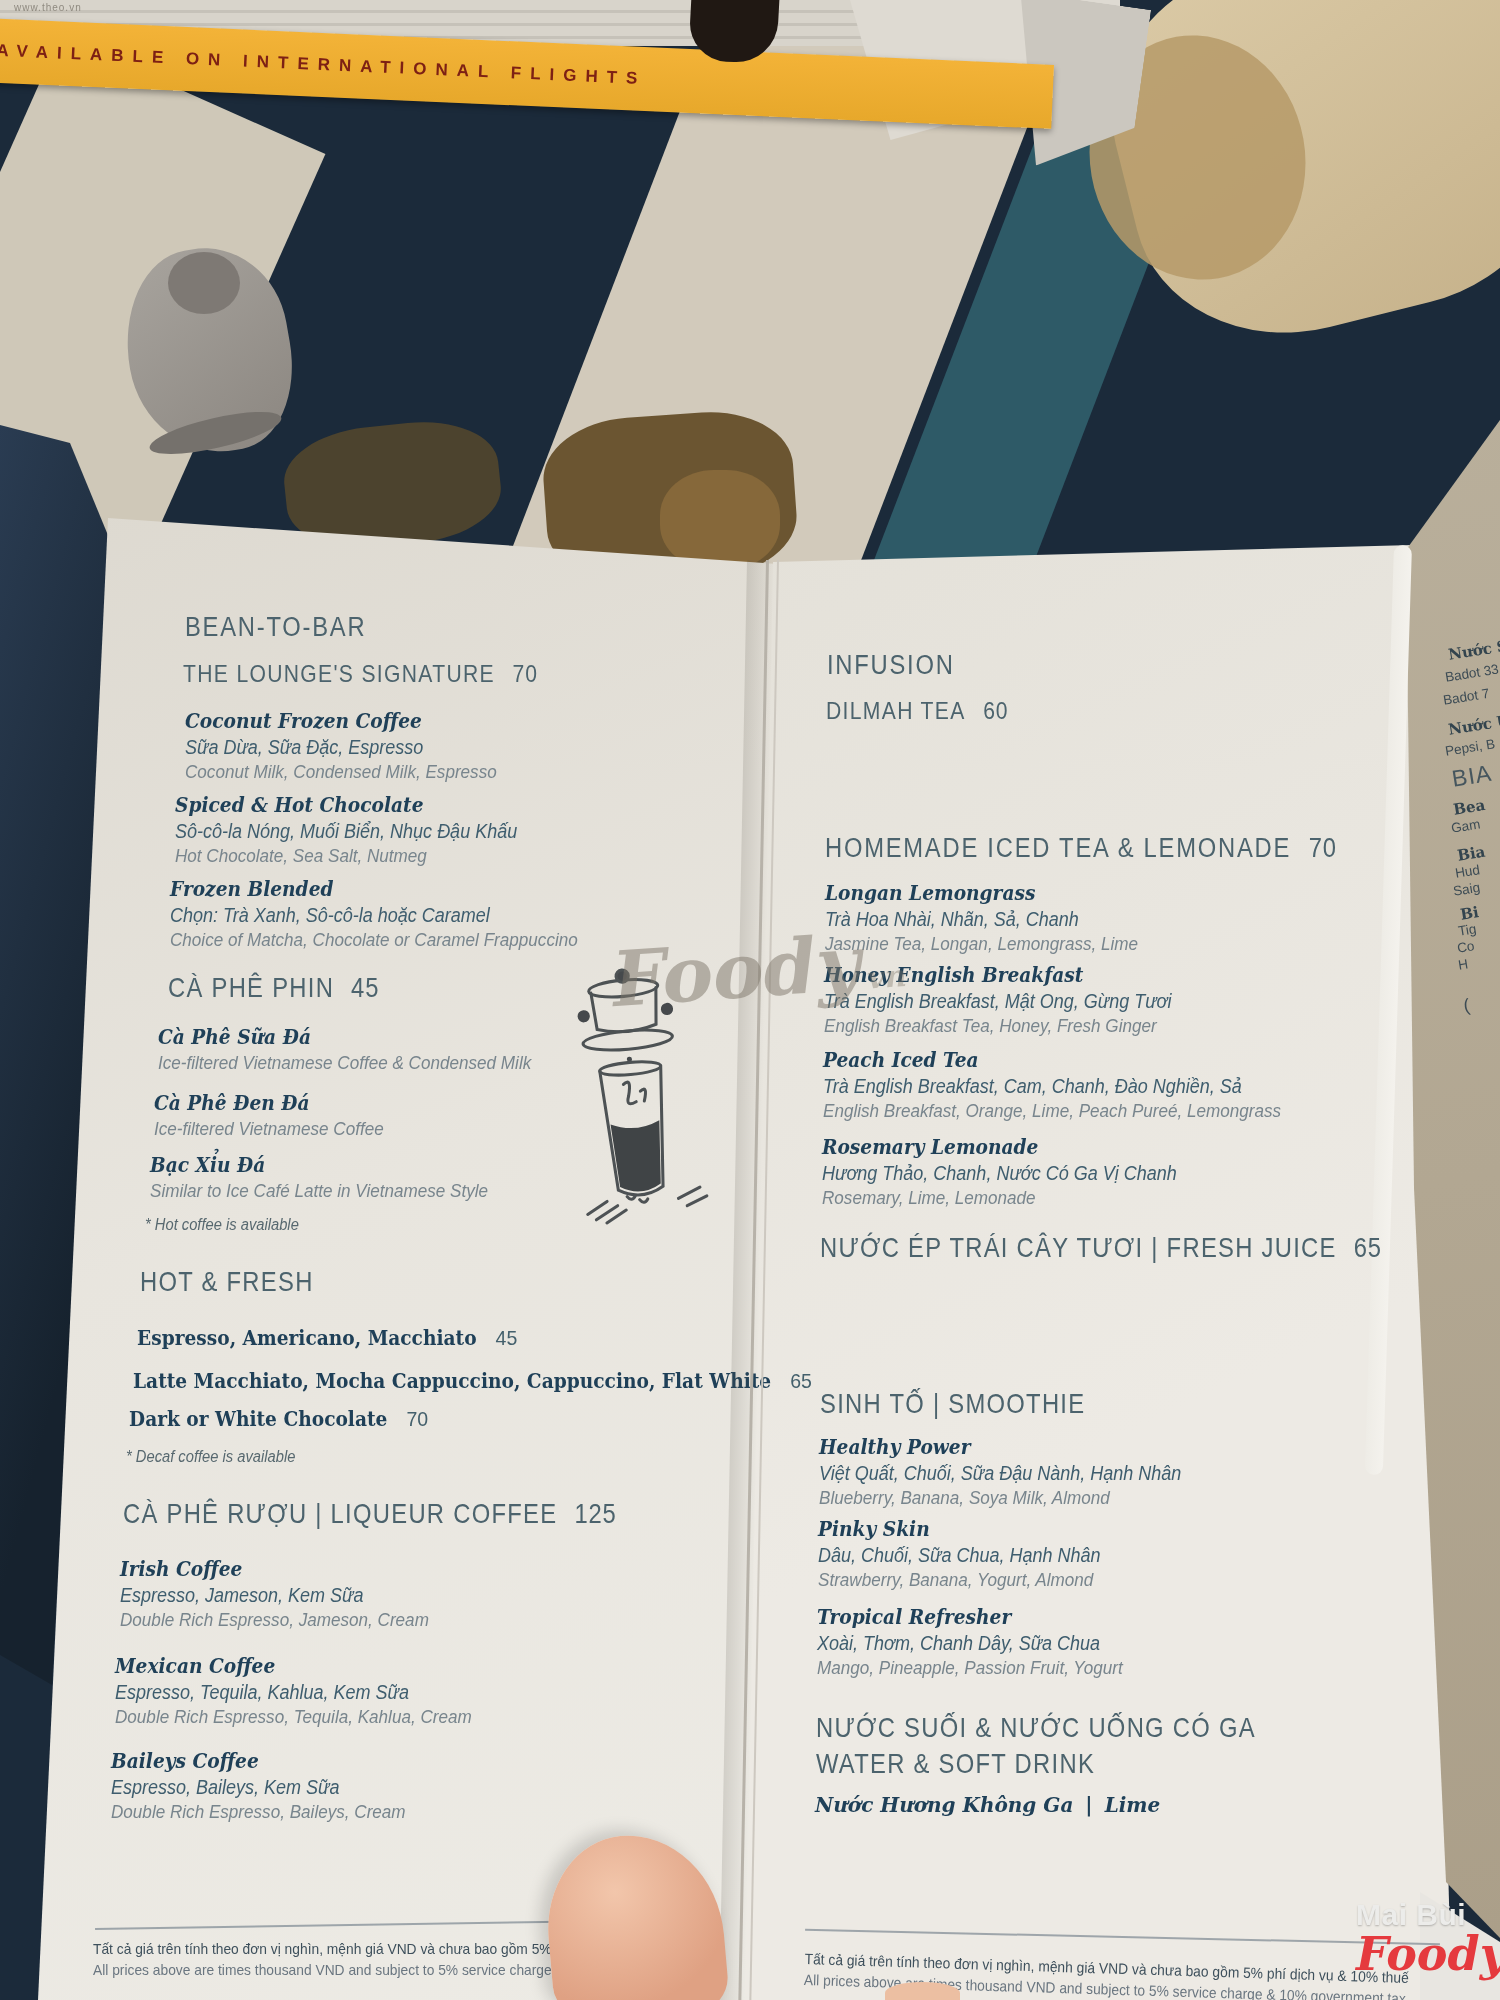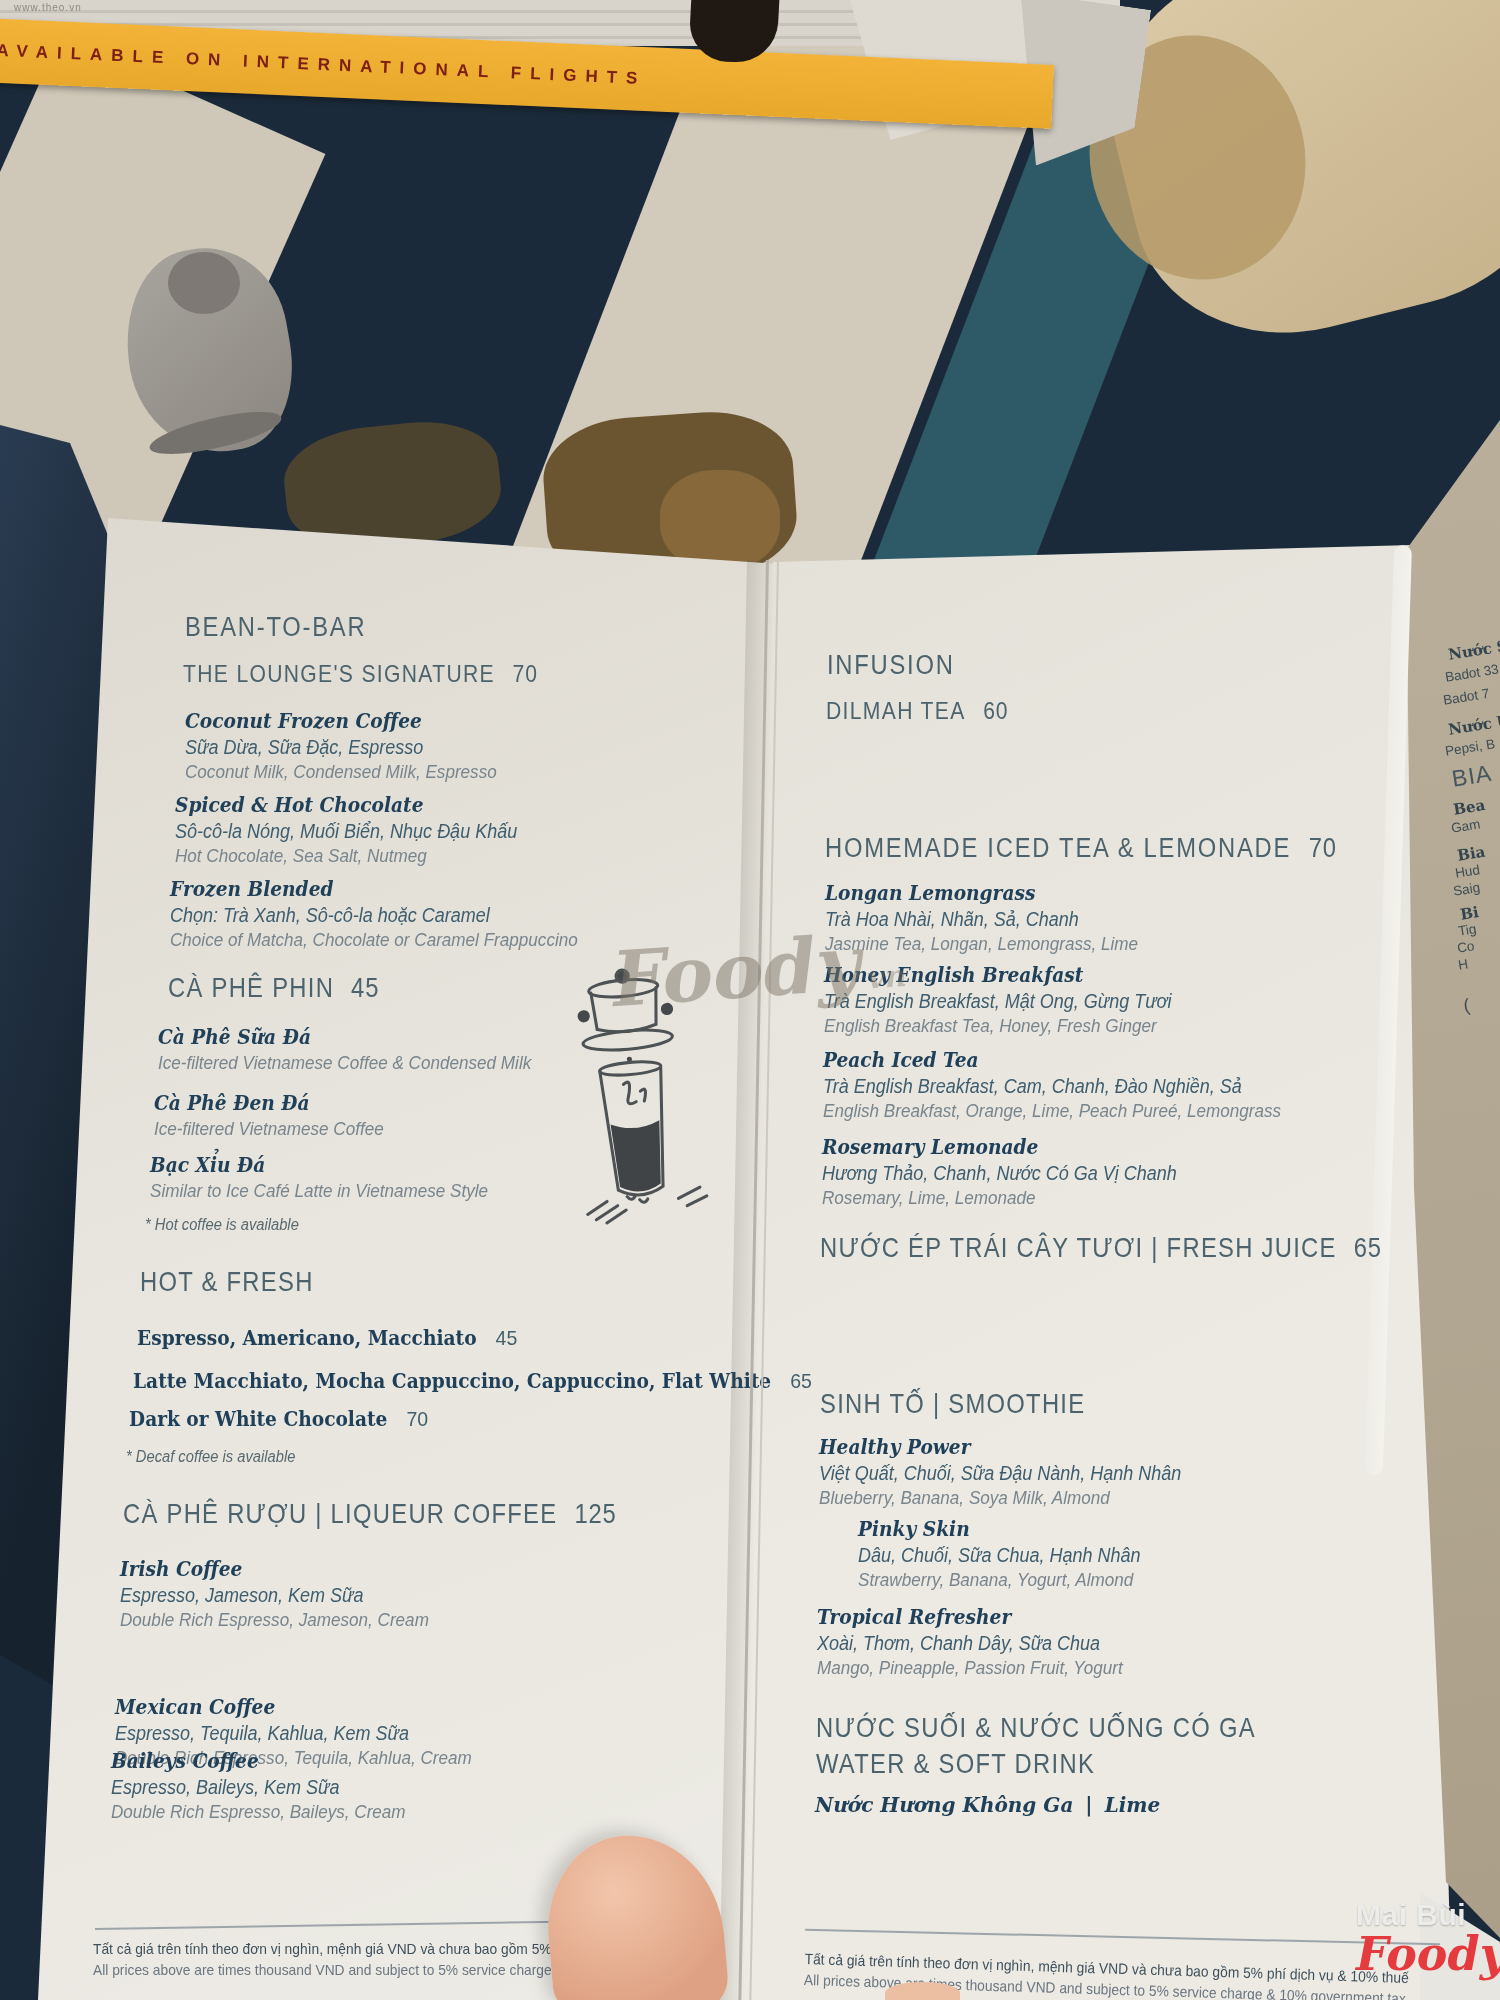--- a/index.html
+++ b/index.html
@@ -109,39 +109,39 @@
   #lp-phin2{left:154px;top:1090px;}
   #lp-phin3{left:150px;top:1152px;}
   #lp-note1{left:145px;top:1216px;}
   #lp-hf-h{left:140px;top:1266px;}
   #lp-hf1{left:137px;top:1326px;}
   #lp-hf2{left:133px;top:1369px;}
   #lp-hf3{left:129px;top:1407px;}
   #lp-note2{left:126px;top:1448px;}
   #lp-lq-h{left:123px;top:1498px;}
   #lp-lq1{left:120px;top:1556px;}
-  #lp-lq2{left:115px;top:1653px;margin-top:41px;}
+  #lp-lq2{left:115px;top:1653px;}
   #lp-lq3{left:111px;top:1748px;}
   #lp-rule{left:95px;top:1924px;width:520px;transform:rotate(-.9deg);}
   #lp-footer{left:93px;top:1938px;width:600px;overflow:hidden;}
 
   
   #rp-inf-h{left:827px;top:650px;}
   #rp-dilmah{left:826px;top:697px;}
   #rp-teas{left:824px;top:739px;}
   #rp-ice-h{left:825px;top:833px;}
   #rp-ice1{left:825px;top:880px;}
   #rp-ice2{left:824px;top:962px;}
   #rp-ice3{left:823px;top:1047px;}
   #rp-ice4{left:822px;top:1134px;}
   #rp-juice-h{left:820px;top:1232px;}
   #rp-juice{left:819px;top:1286px;}
   #rp-sm-h{left:820px;top:1388px;}
   #rp-sm1{left:819px;top:1434px;}
-  #rp-sm2{left:818px;top:1516px;margin-left:40px;}
+  #rp-sm2{left:818px;top:1516px;}
   #rp-sm3{left:817px;top:1604px;}
   #rp-w-h1{left:816px;top:1712px;}
   #rp-w-h2{left:816px;top:1748px;}
   #rp-still{left:815px;top:1792px;}
   #rp-opts{left:815px;top:1825px;}
   #rp-rule{left:805px;top:1936px;width:635px;transform:rotate(1.3deg);}
   #rp-footer{left:805px;top:1948px;transform:rotate(1.8deg);transform-origin:left top;}
 
   
   .frag{position:absolute;z-index:22;color:#3c4b54;font-size:13.5px;white-space:nowrap;

